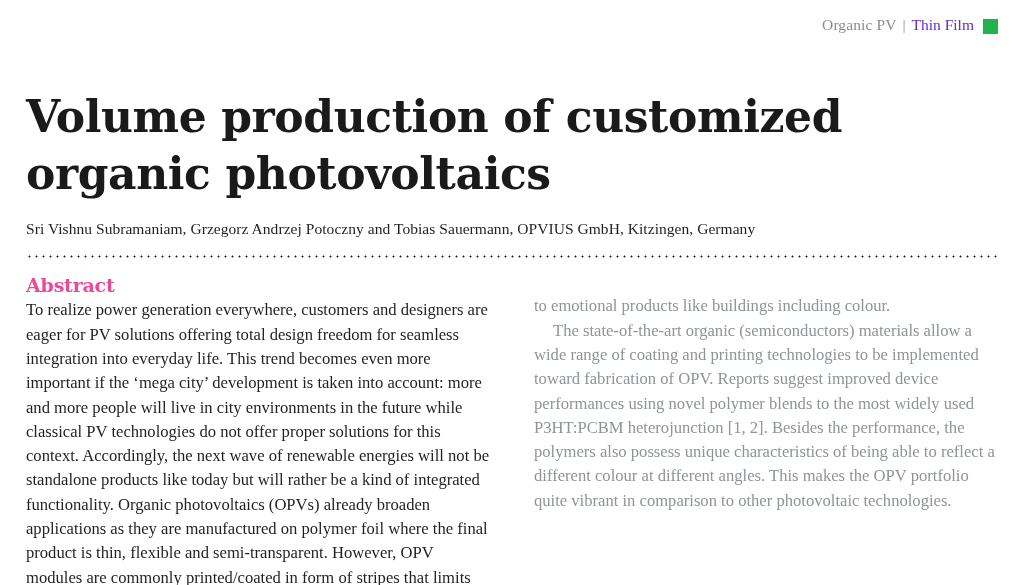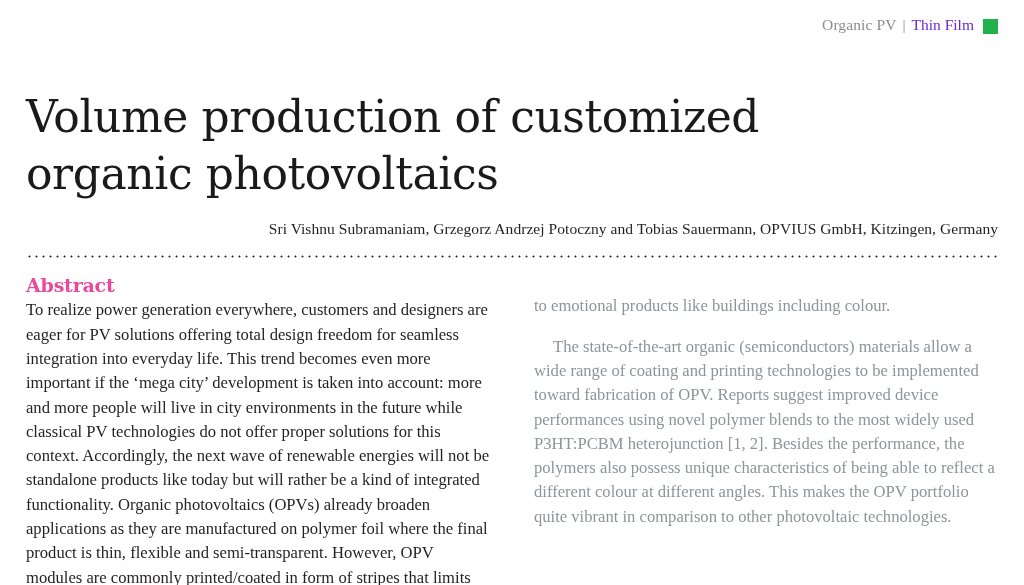--- a/index.html
+++ b/index.html
@@ -53,34 +53,33 @@
     top: 1px;
   }
 
   
   .titleblock {
     margin-top: 48px;
   }
   h1.title {
     margin: 0;
     font-family: "DejaVu Serif", serif;
-    font-weight: normal;
+    font-weight: bold;
     font-size: 44px;
     line-height: 1.30;
     letter-spacing: -0.4px;
     color: #1a1a1a;
     max-width: 900px;
   }
   .authors {
     margin-top: 18px;
     font-family: "Liberation Serif", serif;
     font-size: 15.5px;
     color: #231f20;
     letter-spacing: .05px;
-    text-align: right;
   }
 
   
   .dotrule {
     margin-top: 17px;
     height: 3px;
     background-image: radial-gradient(circle, #231f20 0.9px, rgba(0,0,0,0) 1.1px);
     background-size: 7px 3px;
     background-repeat: repeat-x;
     background-position: left center;
@@ -114,21 +113,21 @@
   p.body.indent {
     text-indent: 19px;
   }
   .col-right p.body {
     color: #8f9499;
   }
   .col-right {
     padding-top: 20px;
   }
   .col-right p.body + p.body {
-    margin-top: 16px;
+    margin-top: 0;
   }
 </style>
 </head>
 <body>
 
 <div class="page">
 
   <div class="runhead">
     <span class="section">Organic PV</span>
     <span class="divider">|</span>

